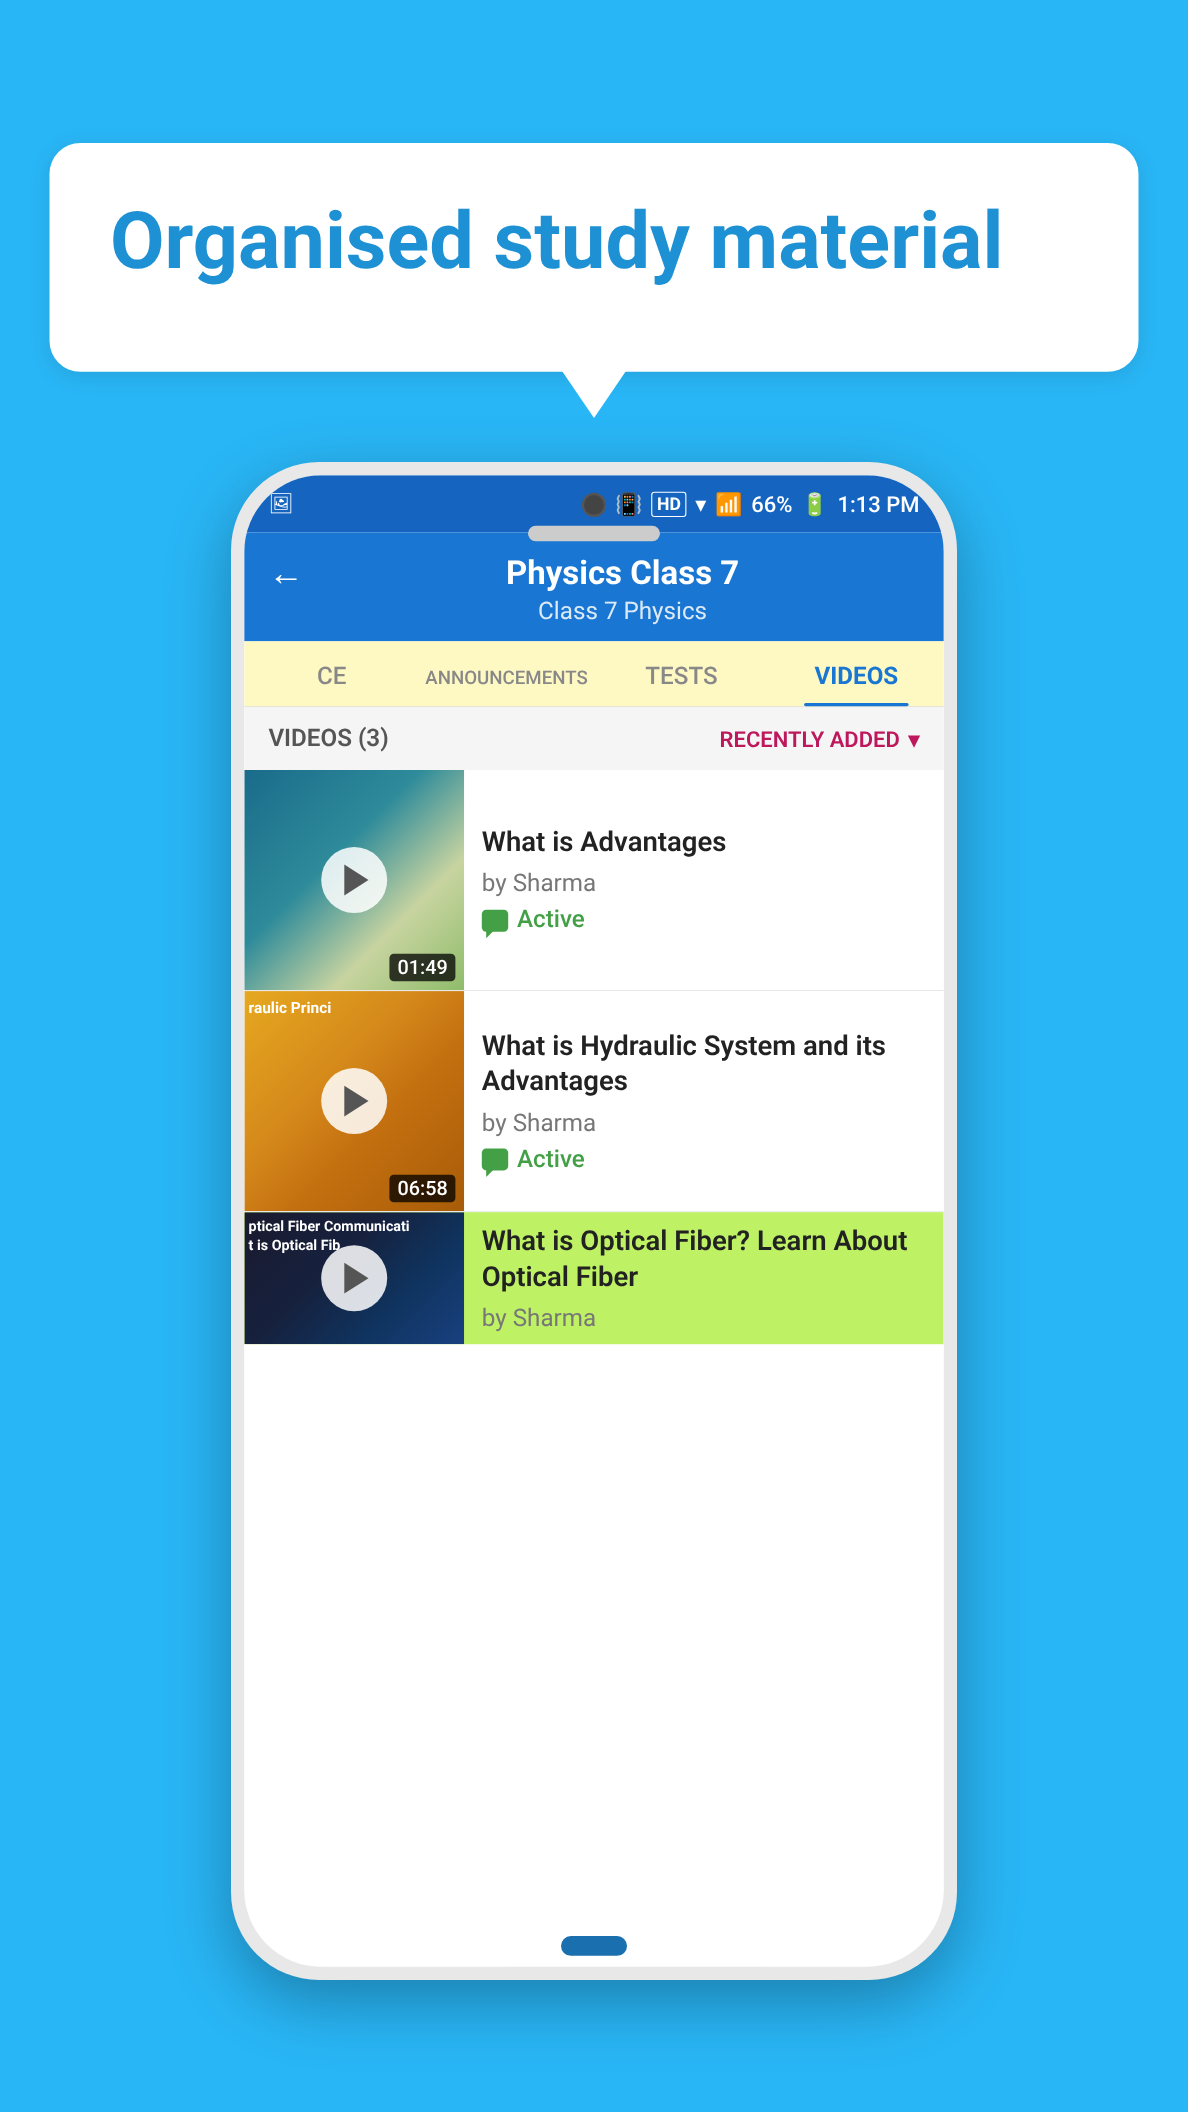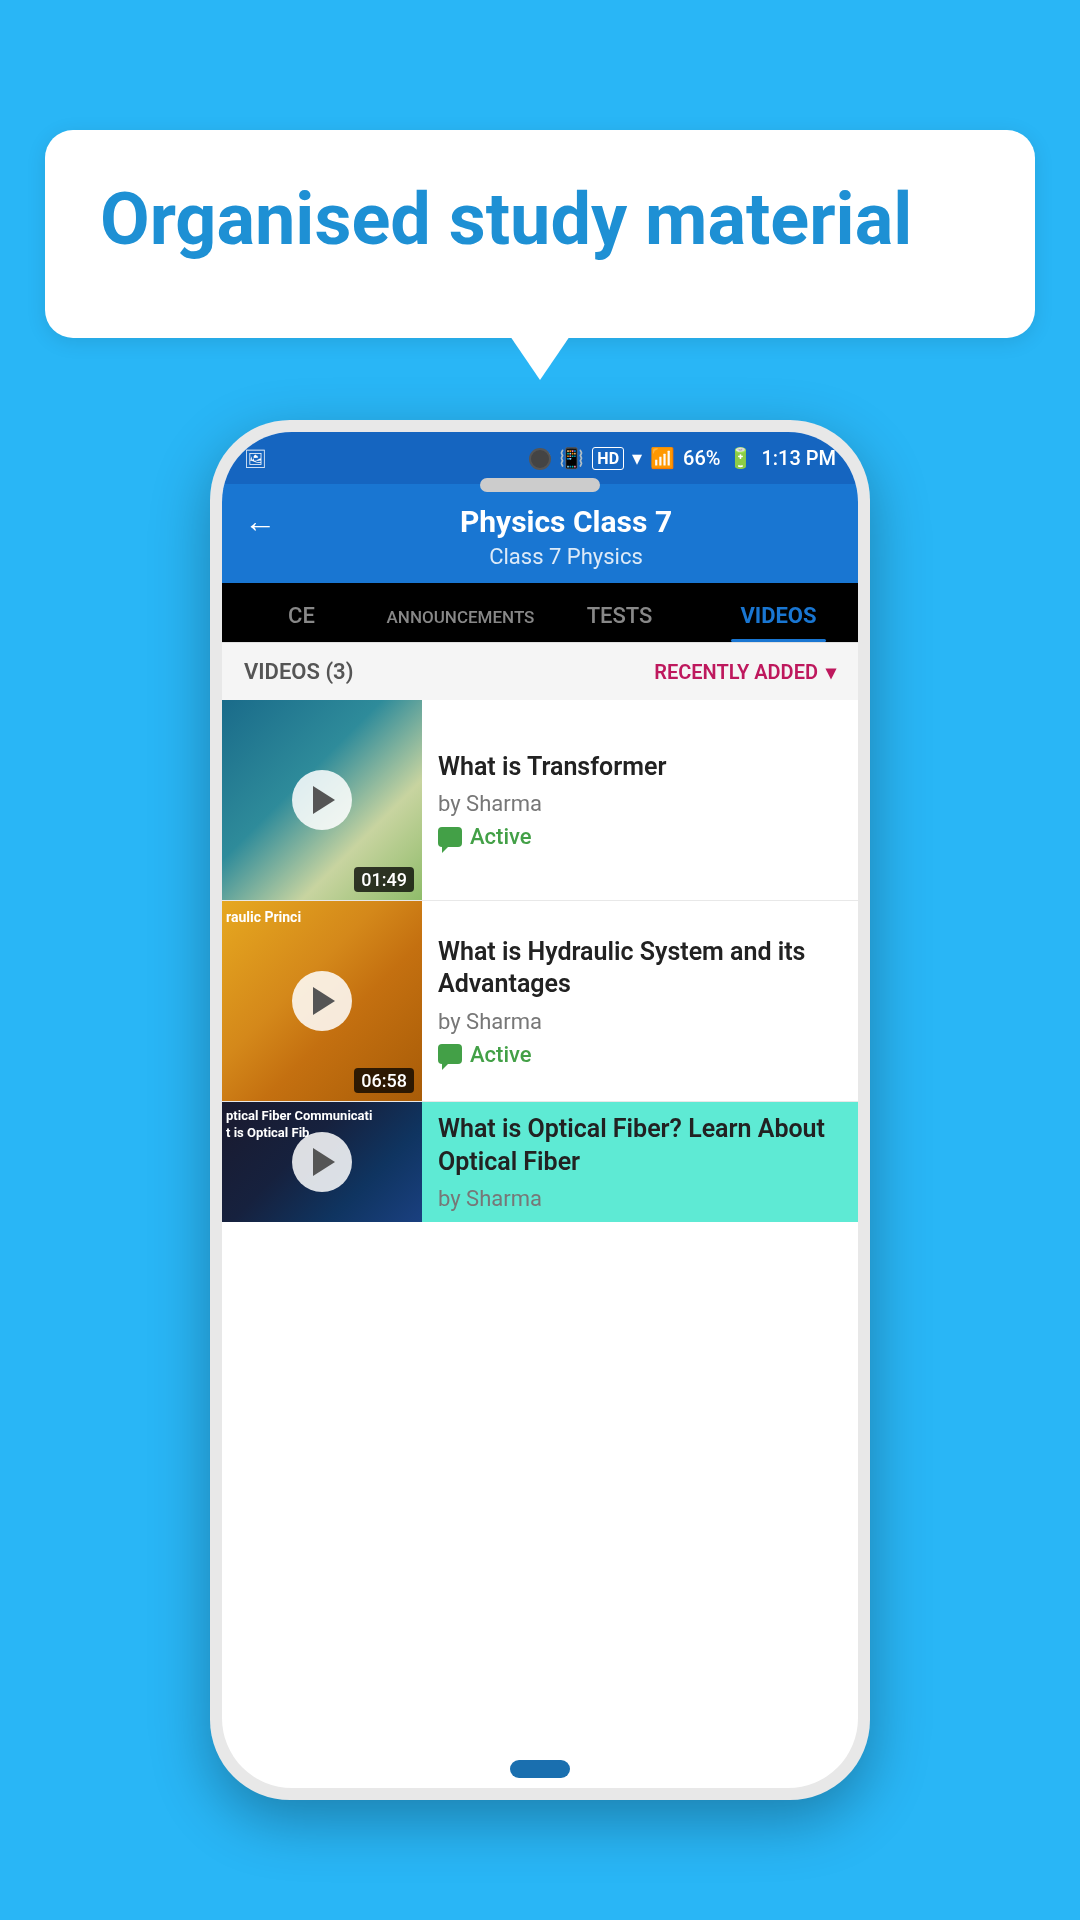--- a/index.html
+++ b/index.html
@@ -170,21 +170,21 @@
     }
     .app-bar-breadcrumb {
       color: rgba(255,255,255,0.85);
       font-size: 22px;
       text-align: center;
       padding-left: 52px;
     }
 
     
     .tabs {
-      background: #000000;
+      background: #fef9c3;
       display: flex;
       border-bottom: 1px solid #e0e0e0;
       flex-shrink: 0;
     }
     .tab {
       flex: 1;
       text-align: center;
       padding: 20px 0 14px 0;
       font-size: 22px;
       font-weight: 500;
@@ -345,21 +345,21 @@
       left: 4px;
       width: 0;
       height: 0;
       border-top: 7px solid #43a047;
       border-right: 7px solid transparent;
     }
 
     
     .video-item-partial {
       display: flex;
-      background: #5eead4;
+      background: #bef264;
       flex-shrink: 0;
       height: 120px;
       overflow: hidden;
     }
   </style>
 </head>
 <body>
 
 <div class="speech-bubble">
   <div class="bubble-title">Organised study material</div>
@@ -428,21 +428,21 @@
         <div class="video-item">
           <div class="video-thumb">
             <div class="thumb-bg-1">
               <div class="play-btn">
                 <div class="play-triangle"></div>
               </div>
             </div>
             <div class="video-duration">01:49</div>
           </div>
           <div class="video-info">
-            <div class="video-title">What is  Transformer</div>
+            <div class="video-title">What is  Advantages</div>
             <div class="video-author">by Sharma</div>
             <div class="video-status">
               <div class="chat-icon"></div>
               <span>Active</span>
             </div>
           </div>
         </div>
 
         <div class="video-item">
           <div class="video-thumb">

